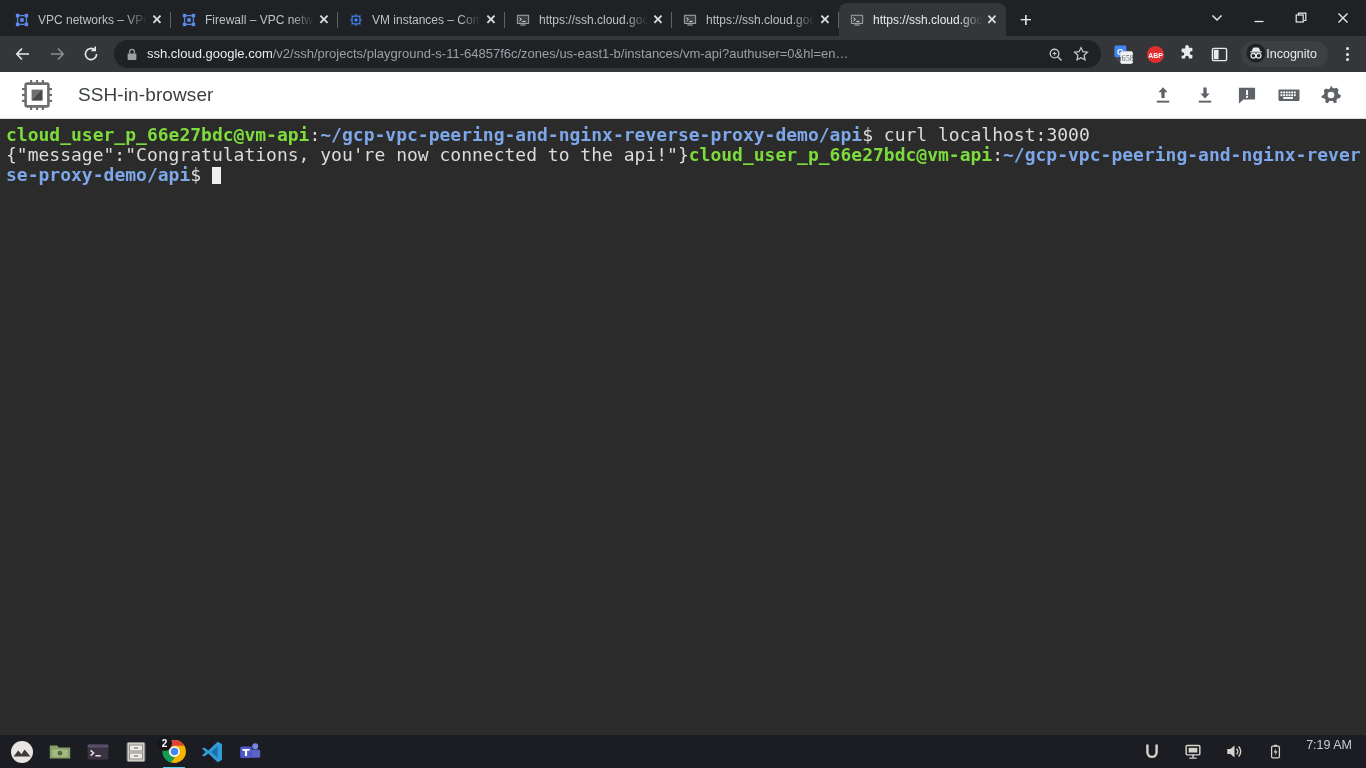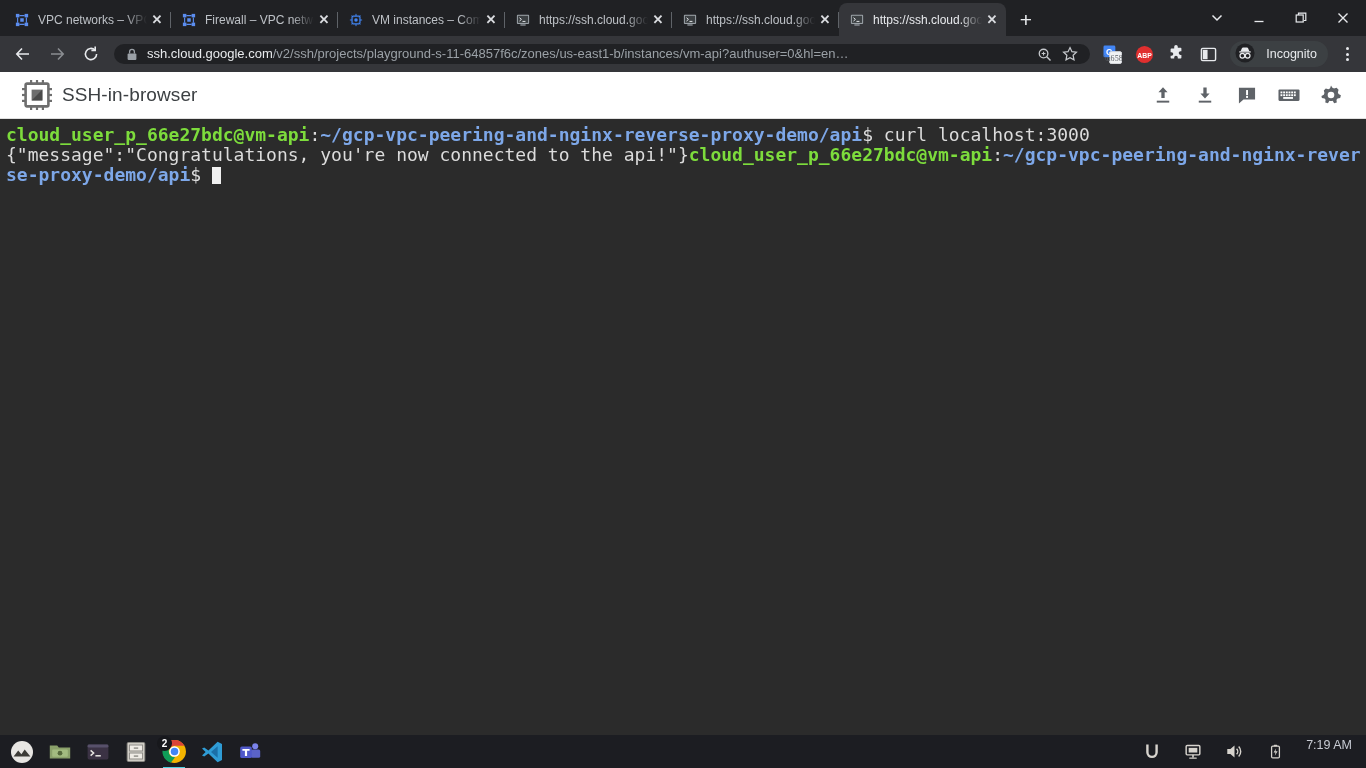--- a/index.html
+++ b/index.html
@@ -106,21 +106,21 @@
   .navbtn {
     width: 28px; height: 28px;
     margin: 0 3px;
     display: flex; align-items: center; justify-content: center;
     color: #e8eaed;
     border-radius: 50%;
   }
   .navbtn.disabled { color: #7c7f83; }
   .omnibox {
     flex: 1 1 auto;
-    height: 20px;
+    height: 28px;
     background: #202124;
     border-radius: 14px;
     display: flex;
     align-items: center;
     padding: 0 8px 0 12px;
     margin: 0 6px;
     min-width: 0;
   }
   .omnibox .lock { margin-right: 9px; display: flex; color: #9aa0a6; }
   .omnibox .urltext {
@@ -147,21 +147,21 @@
   .incognito-chip {
     height: 26px;
     display: flex;
     align-items: center;
     background: #3c4043;
     border-radius: 13px;
     padding: 0 11px 0 5px;
     margin: 0 3px 0 6px;
     color: #e8eaed;
     font-size: 12.5px;
-    gap: 11px;
+    gap: 0;
   }
   .menu-dots {
     width: 26px; height: 26px;
     margin-left: 3px;
     display: flex; flex-direction: column; align-items: center; justify-content: center;
     gap: 2.5px;
   }
   .menu-dots i { width: 3px; height: 3px; border-radius: 50%; background: #e8eaed; display: block; }
 
   
@@ -179,21 +179,21 @@
     background: #fff;
     display: flex;
     align-items: center;
     padding: 0 14px 0 20px;
     border-bottom: 1px solid #e0e0e0;
   }
   .ssh-logo { width: 34px; height: 34px; flex: 0 0 34px; display: flex; align-items: center; justify-content: center; }
   .ssh-title {
     font-size: 19px;
     color: #3c4043;
-    margin-left: 8px;
+    margin-left: 24px;
     letter-spacing: .1px;
     font-family: "Liberation Sans", sans-serif;
   }
   .ssh-actions { margin-left: auto; display: flex; align-items: center; gap: 16px; padding-right: 8px; }
   .ssh-actions .act { width: 26px; height: 26px; display: flex; align-items: center; justify-content: center; color: #5f6368; }
 
   .terminal {
     flex: 1 1 auto;
     background: #2b2b2b;
     padding: 6px 0 0 6px;

